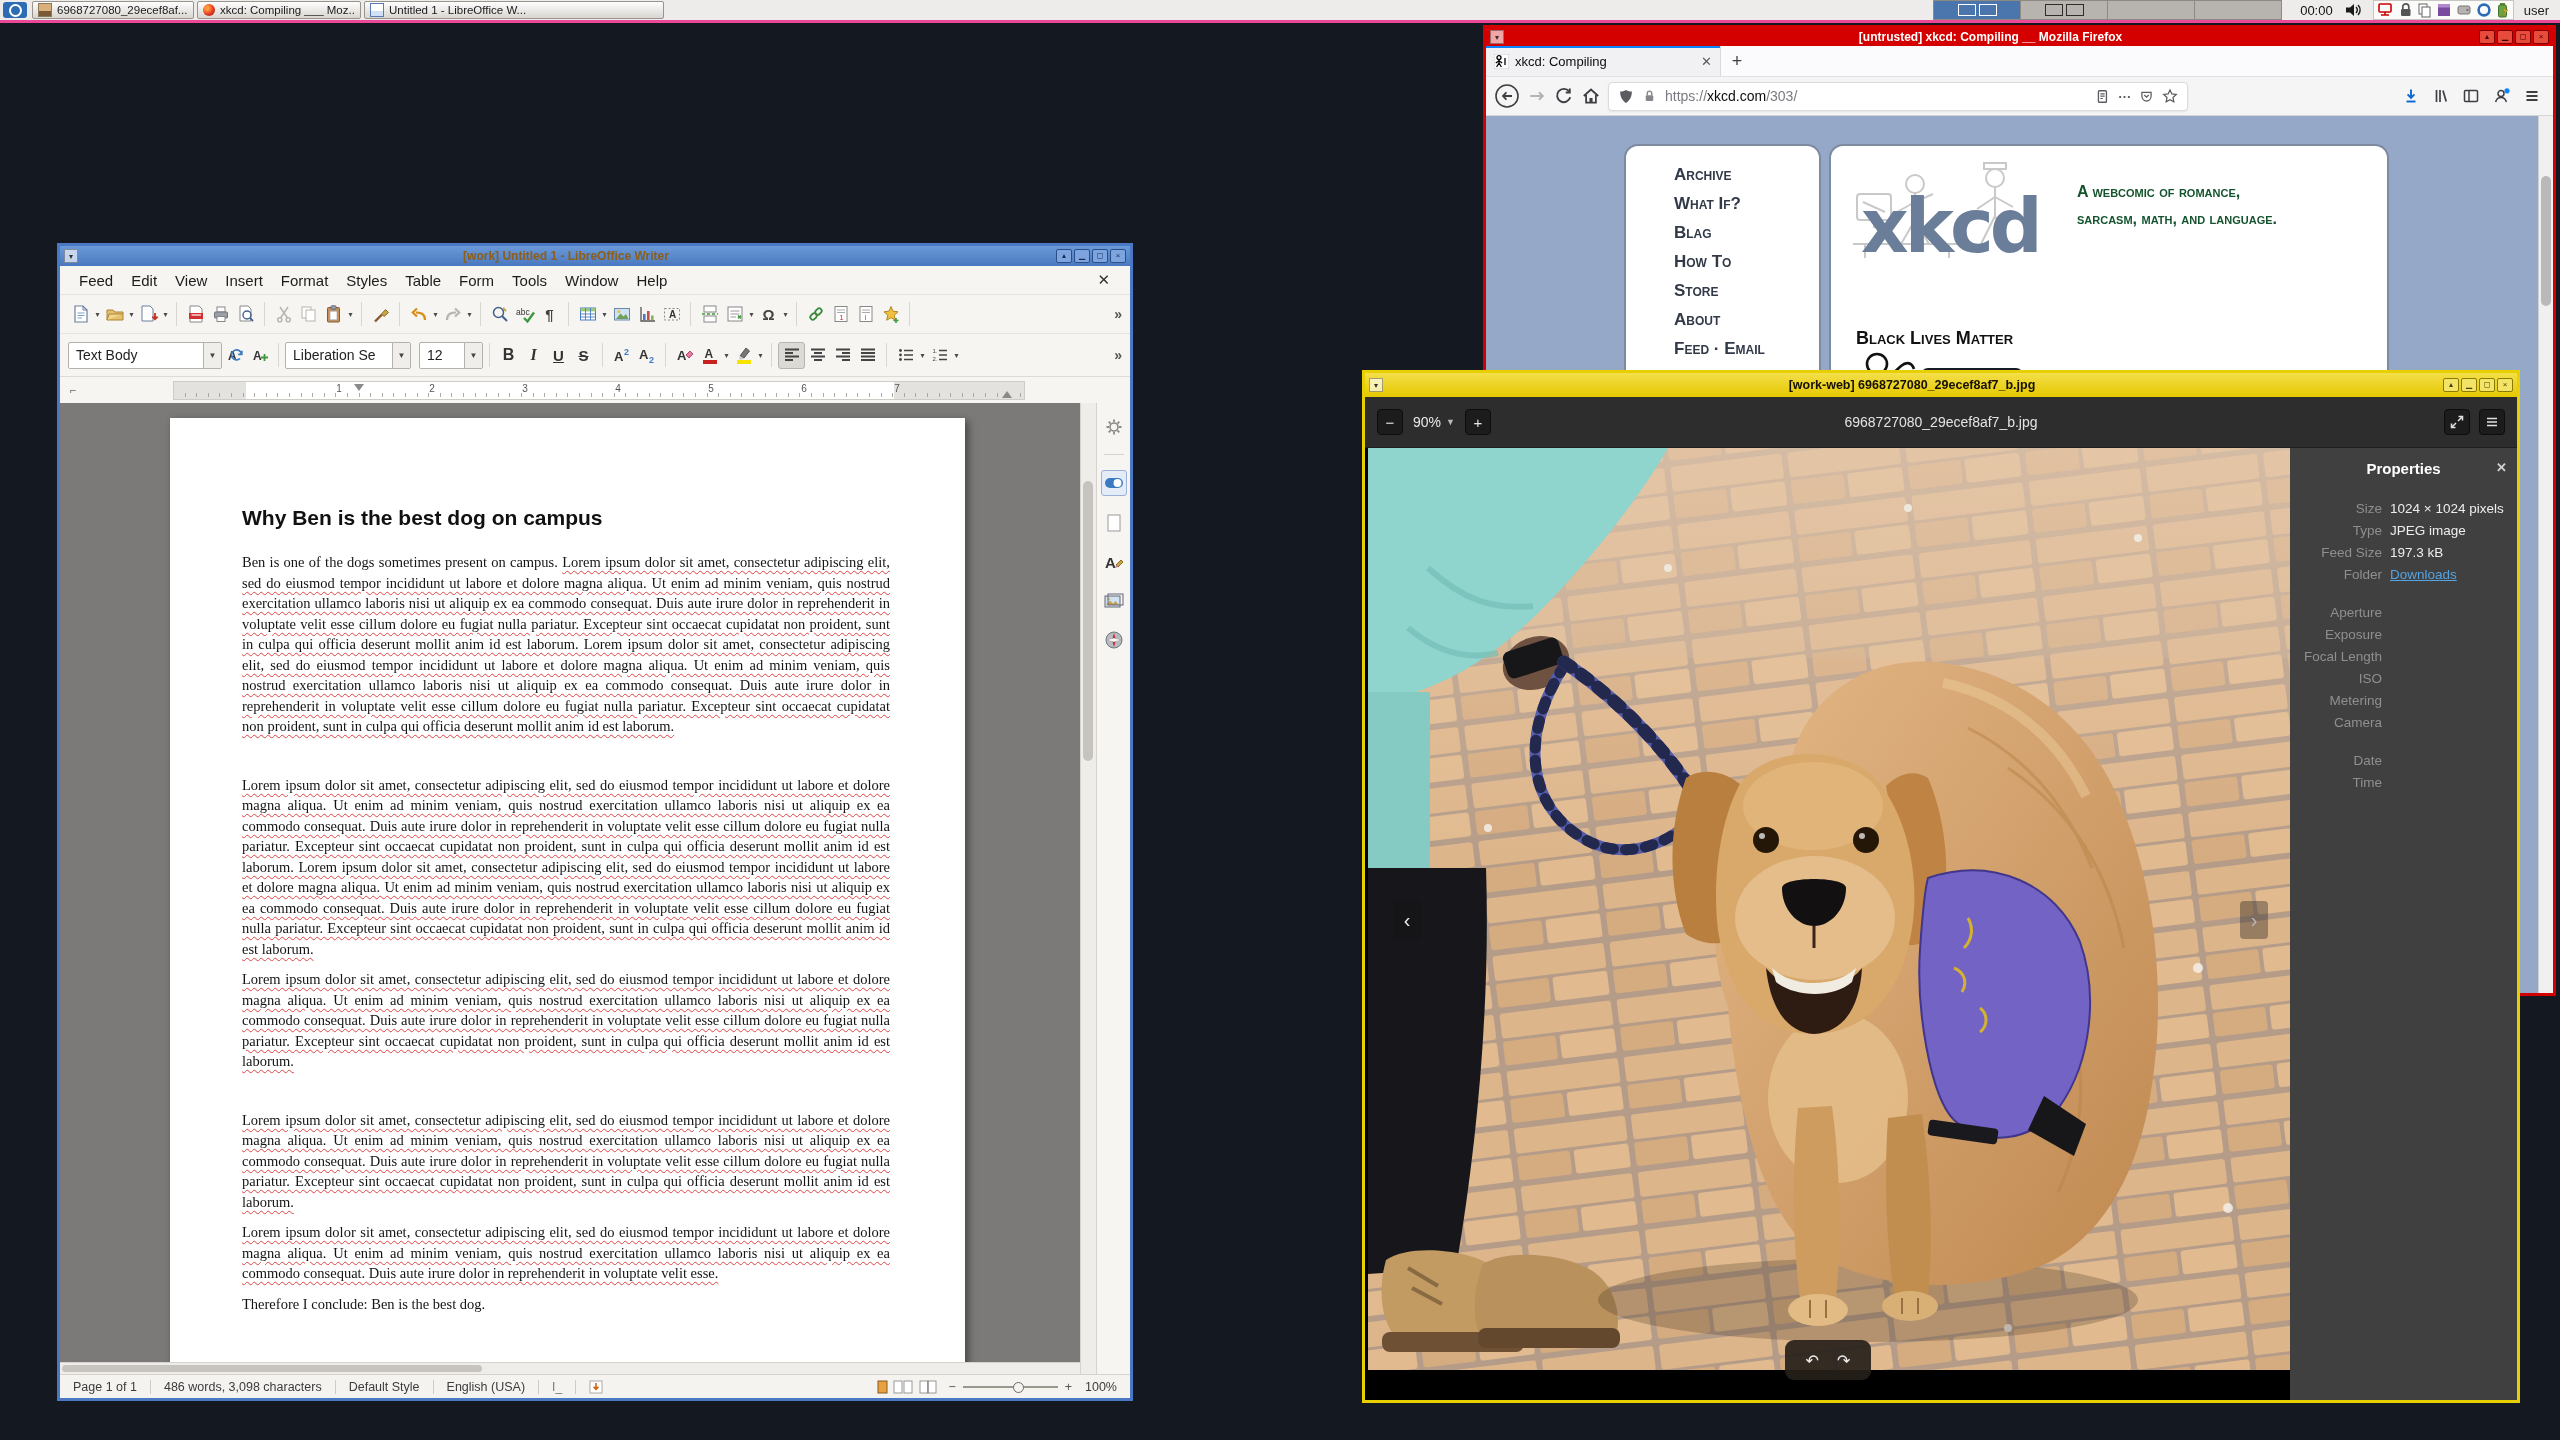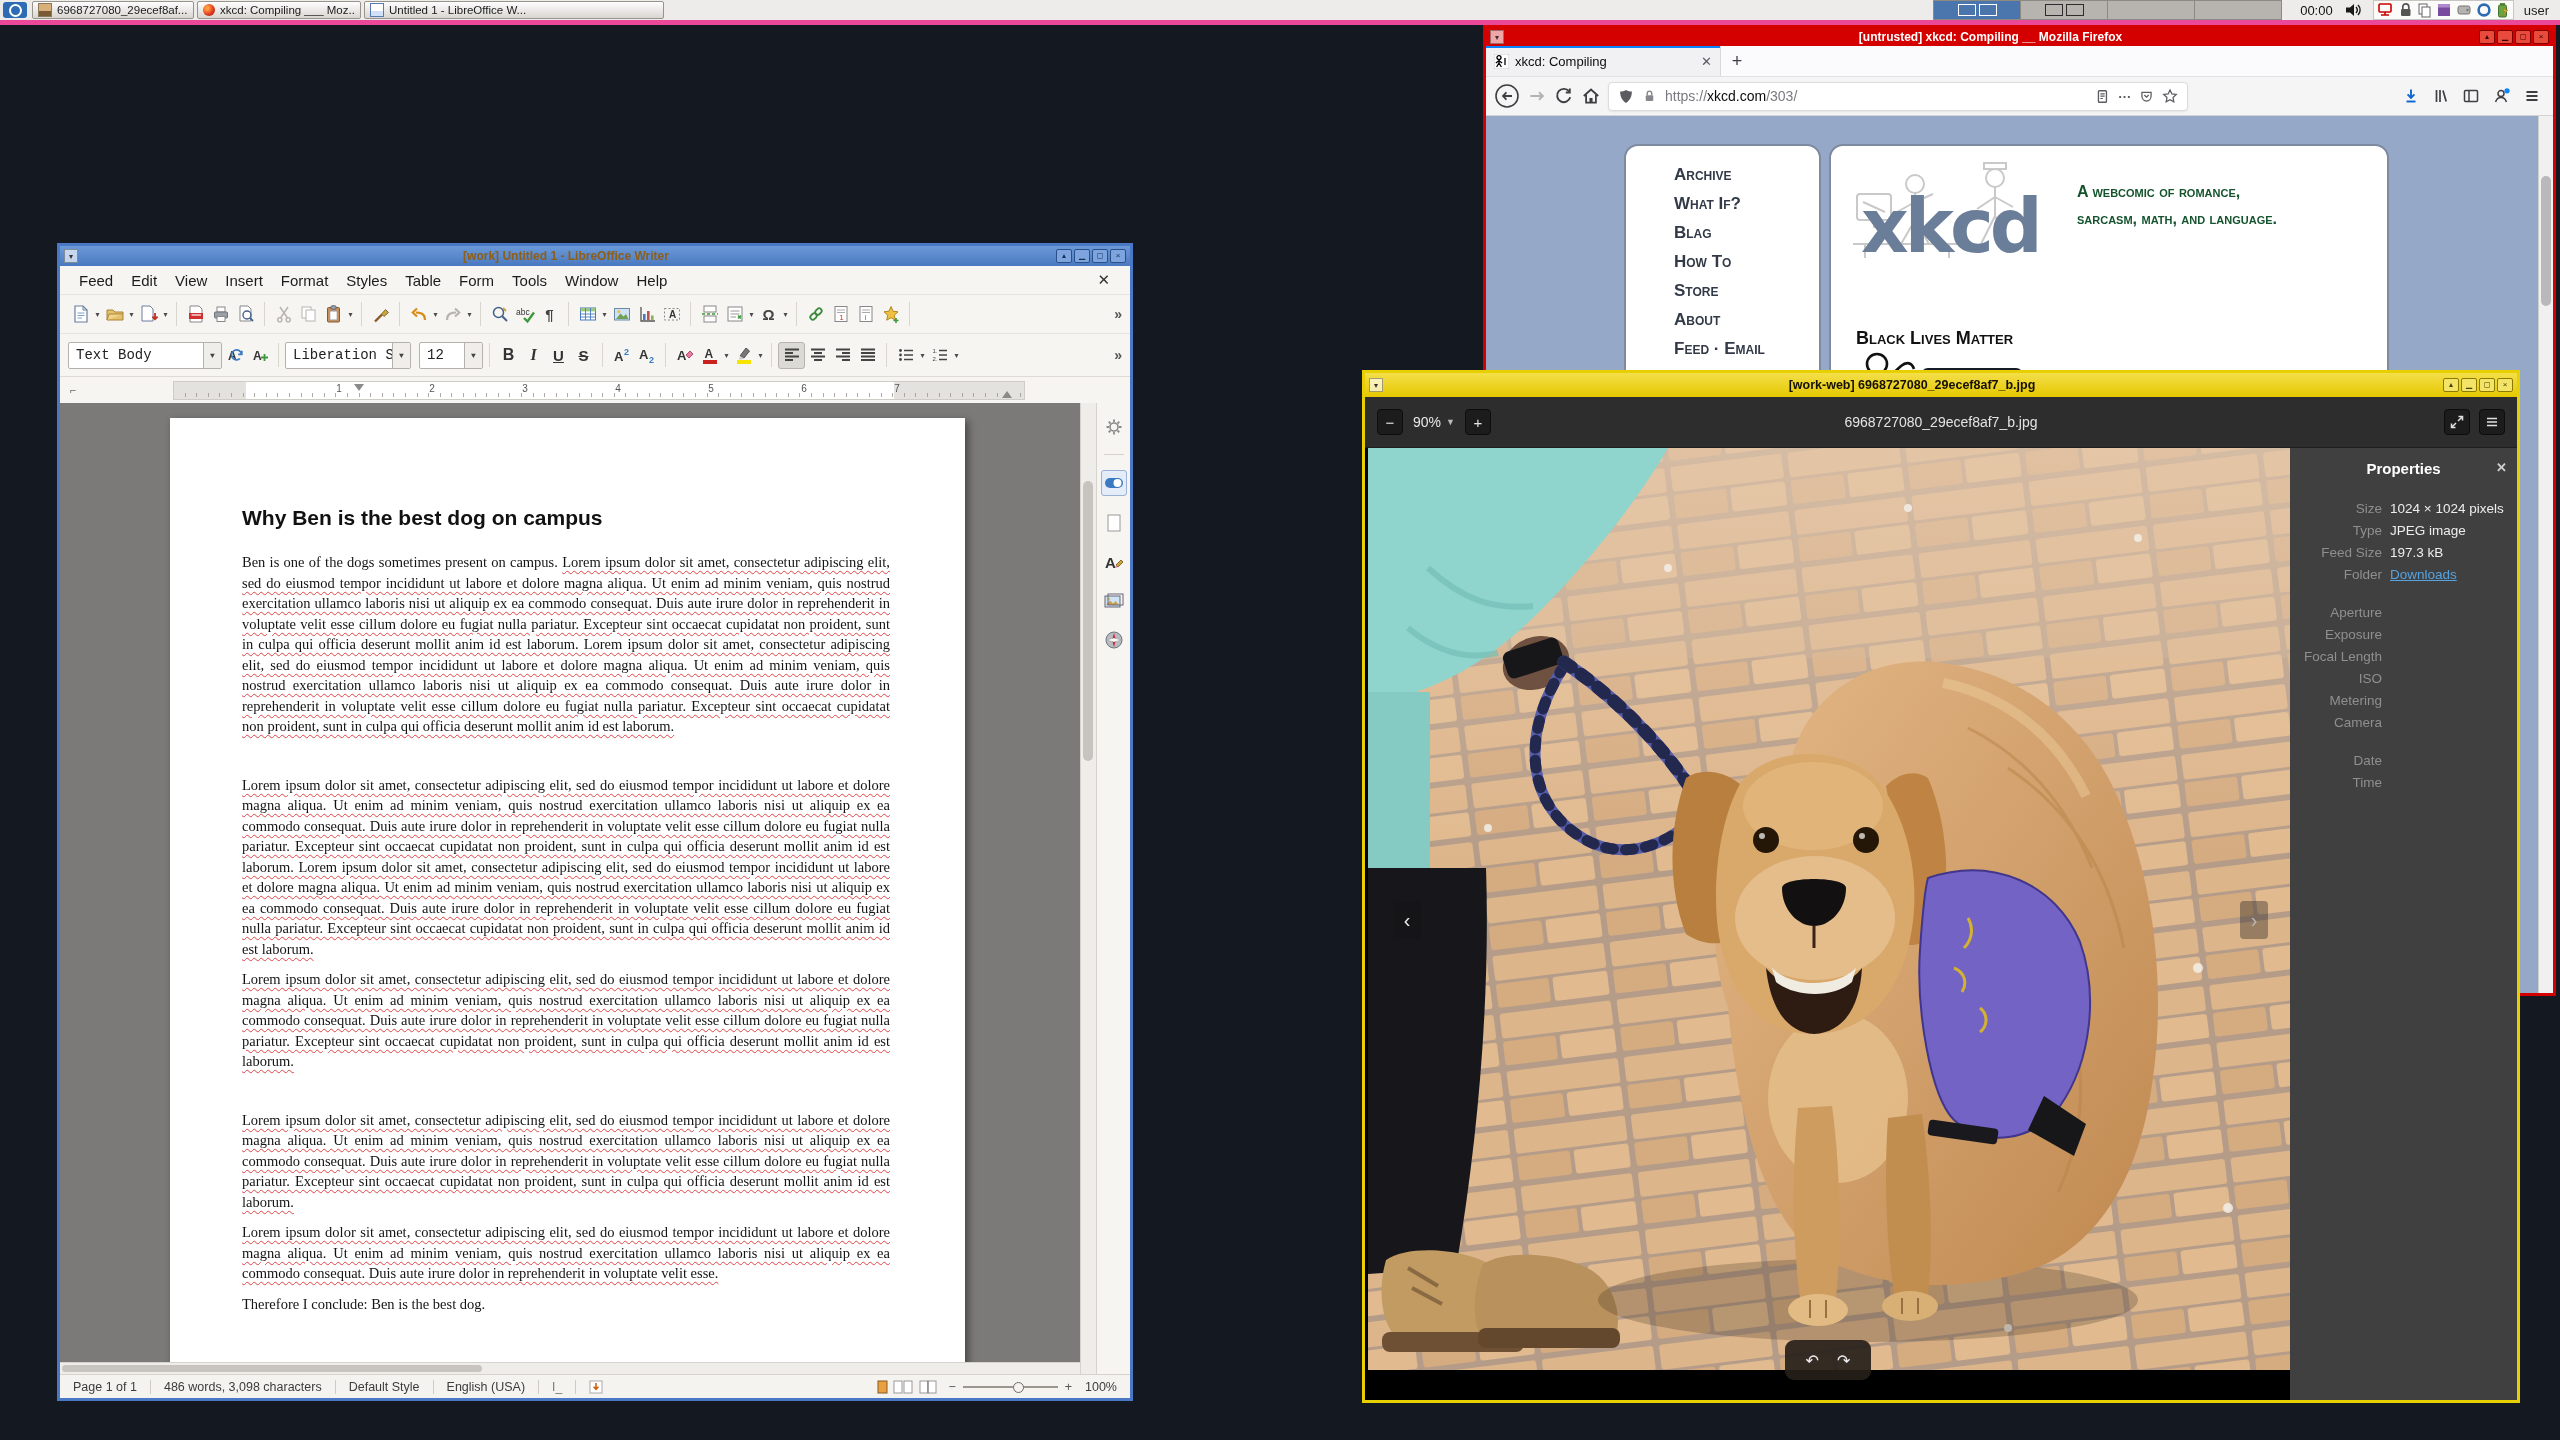--- a/index.html
+++ b/index.html
@@ -1,20 +1,20 @@
 <!DOCTYPE html>
 <html><head>
 <meta charset="utf-8">
 <style>
   html,body{margin:0;padding:0;background:#10131a;}
   .screen{position:relative;width:2560px;height:1440px;overflow:hidden;background:#141821;
           font-family:"Liberation Sans",sans-serif;}
   
   .taskbar{position:absolute;left:0;top:0;width:2560px;height:20px;background:#edecea;
-           border-bottom:5px solid #ec4899;display:flex;align-items:center;z-index:50;}
+           border-bottom:3px solid #ec4899;display:flex;align-items:center;z-index:50;}
   .launcher{width:24px;height:16px;margin:0 5px 0 3px;border-radius:3px;background:#2d6cb5;
             display:flex;align-items:center;justify-content:center;}
   .launcher .ring{width:9px;height:9px;border:2px solid #fff;border-radius:50%;}
   #task-buttons{display:flex;gap:3px;}
   .tbtn{height:16px;border:1px solid #98948c;border-radius:2px;background:linear-gradient(#fefefe,#d9d6d1);
         display:flex;align-items:center;padding:0 5px;font-size:11.5px;color:#1b1b1b;overflow:hidden;white-space:nowrap;}
   #task-buttons .tbtn:nth-child(1){width:150px;}
   #task-buttons .tbtn:nth-child(2){width:152px;}
   #task-buttons .tbtn:nth-child(3){width:288px;}
   .tb-ic{width:12px;height:12px;margin-right:5px;flex:none;}
@@ -83,21 +83,21 @@
   .mitem{padding:0 9px;}
   .doc-close{margin-left:auto;color:#333;font-size:15px;padding-right:10px;}
   .lo-tb{display:flex;align-items:center;padding:0 8px;background:#f6f5f2;}
   .lo-tb1{height:38px;border-top:1px solid #e6e4e0;}
   .lo-tb2{height:42px;border-top:1px solid #e6e4e0;border-bottom:1px solid #dedbd6;}
   .tbi{width:25px;height:25px;display:flex;align-items:center;justify-content:center;border-radius:3px;flex:none;}
   .tbi.active{background:#dcdad5;border:1px solid #b8b5b0;}
   .dd{width:9px;font-size:8px;color:#4a4a4a;text-align:center;flex:none;}
   .tsep{width:1px;height:24px;background:#d9d6d0;margin:0 6px;flex:none;}
   .combo{height:25px;background:#fff;border:1px solid #b5b2ad;border-radius:2px;display:flex;align-items:center;
-         font-size:14px;color:#222;font-family:Liberation Mono, monospace;}
+         font-size:14px;color:#222;}
   .combo .cval{flex:1;padding:0 7px;white-space:nowrap;overflow:hidden;}
   .combo .cbtn{width:17px;height:100%;border-left:1px solid #b5b2ad;display:flex;align-items:center;
                justify-content:center;font-size:8px;color:#444;background:#f0eeea;}
   .glyph{font-weight:bold;color:#333;}
   .lo-ruler{height:26px;background:#f6f5f2;position:relative;}
   .ruler-strip{position:absolute;left:113px;top:4px;width:850px;height:17px;background:#e4e2de;border:1px solid #cfccc6;}
   .ruler-active{position:absolute;left:72px;top:0;width:648px;height:100%;background:#fff;}
   .ruler-ticks{position:absolute;left:0;top:11px;width:100%;height:4px;
      background:repeating-linear-gradient(90deg,transparent 0,transparent 10.6px,#9a978f 10.6px,#9a978f 11.6px);opacity:.8;}
   .rnum{position:absolute;top:1px;font-size:10px;color:#555;transform:translateX(-50%);}

